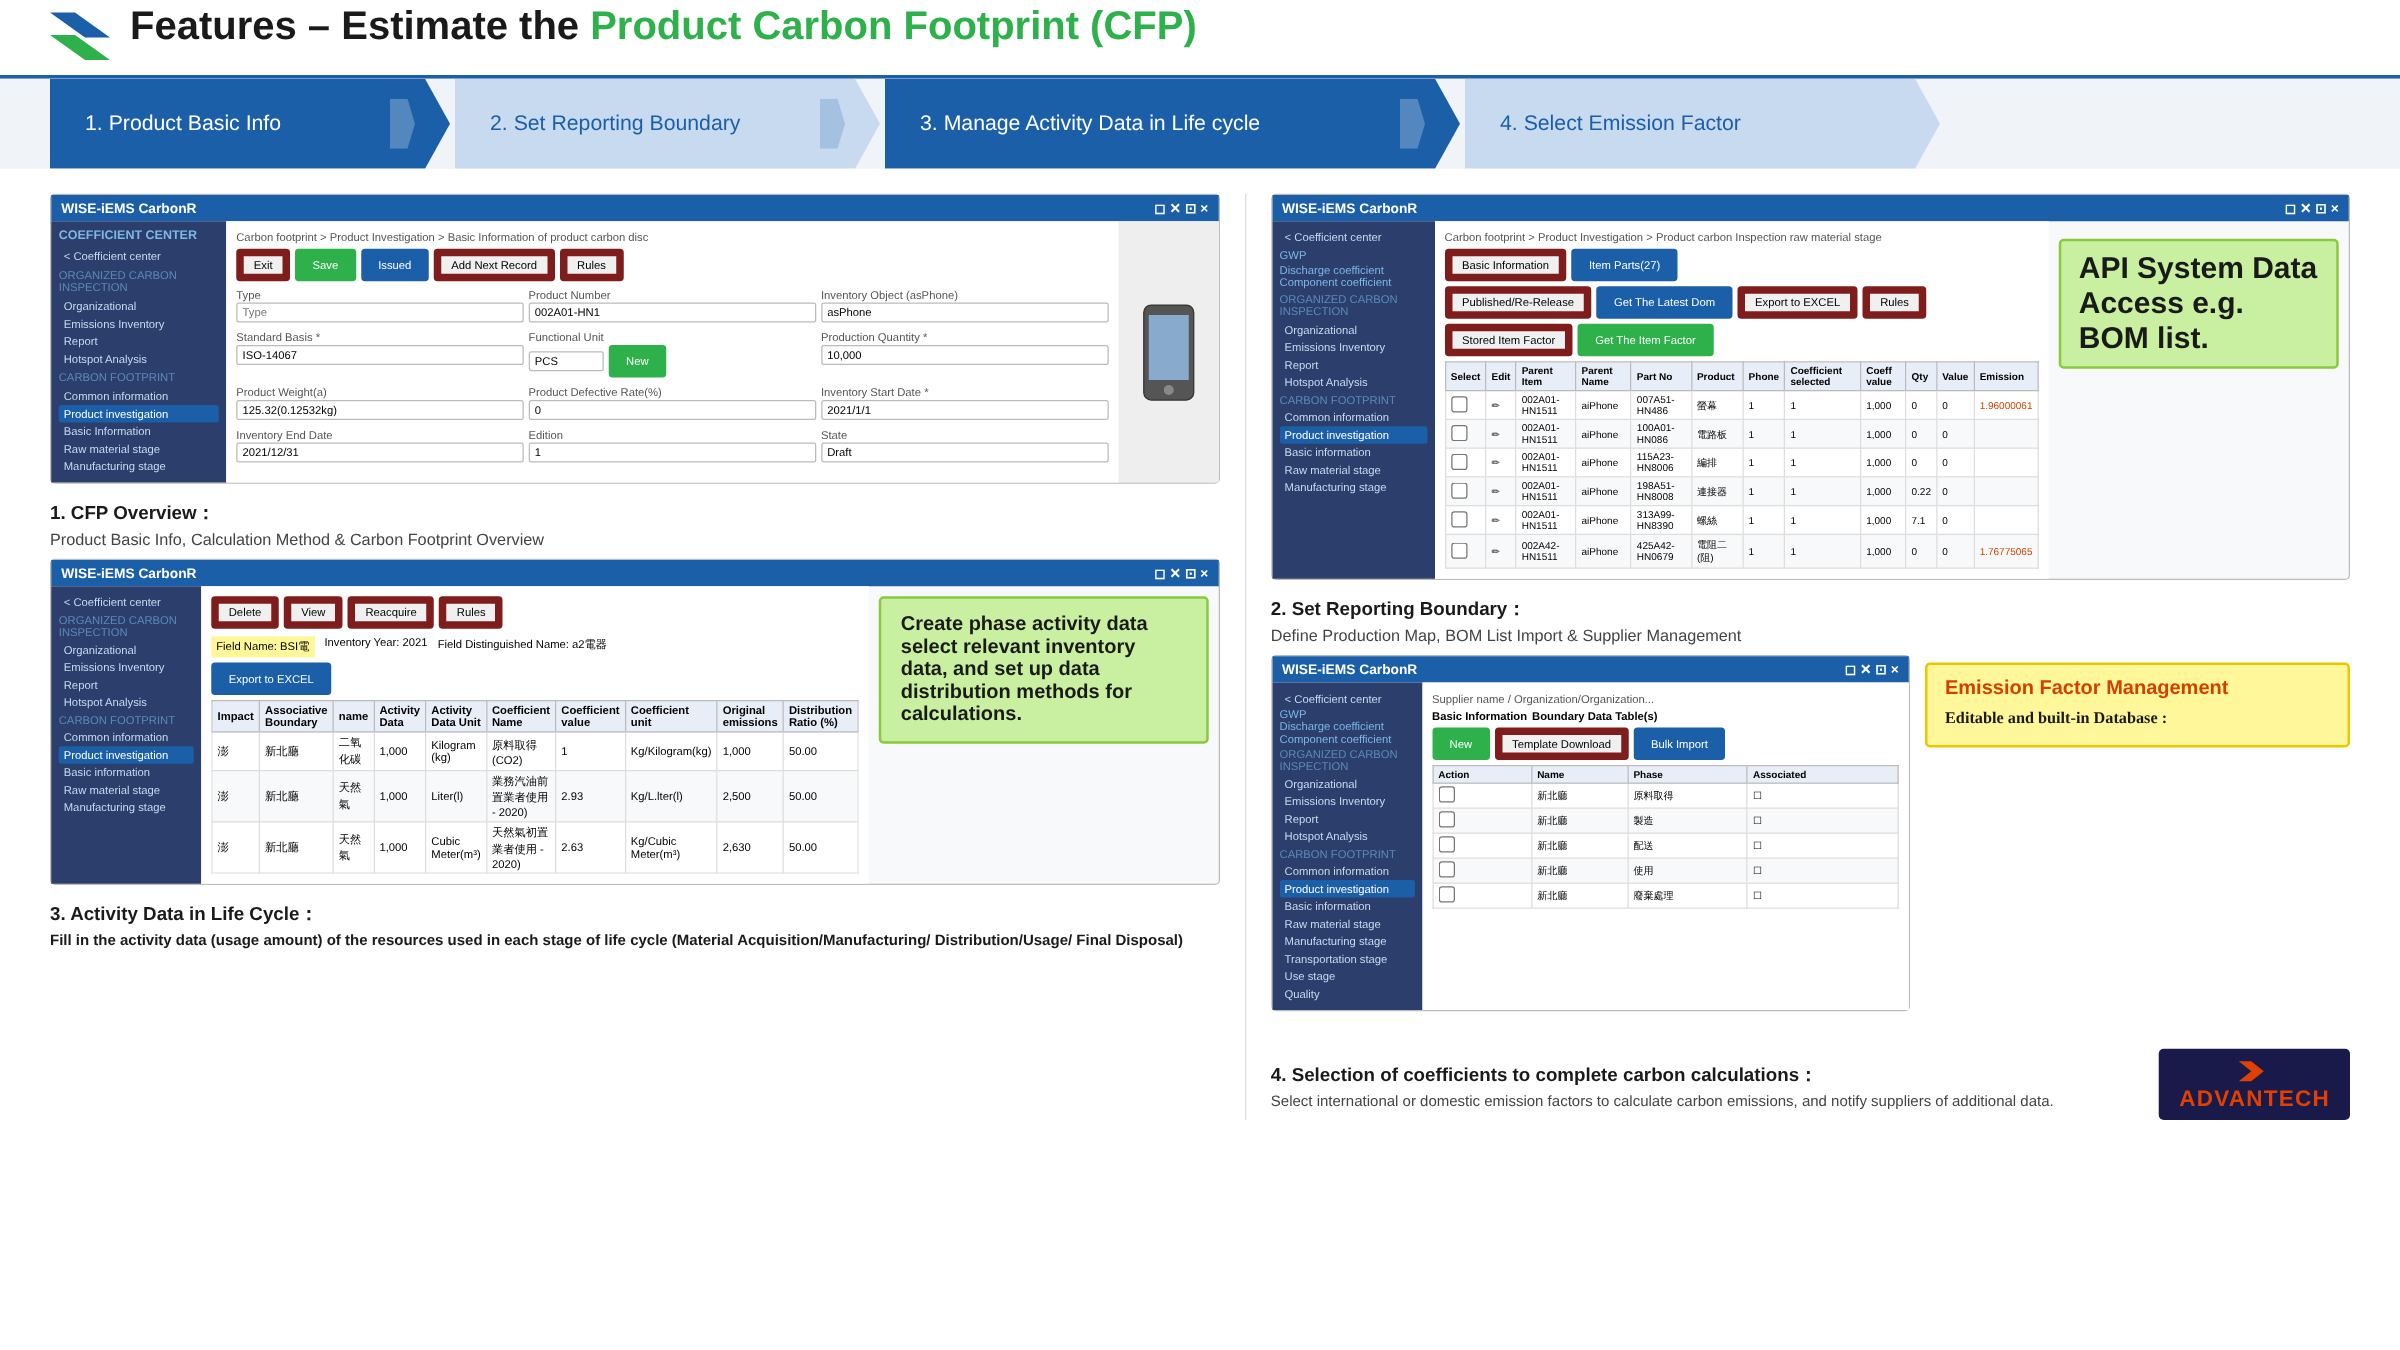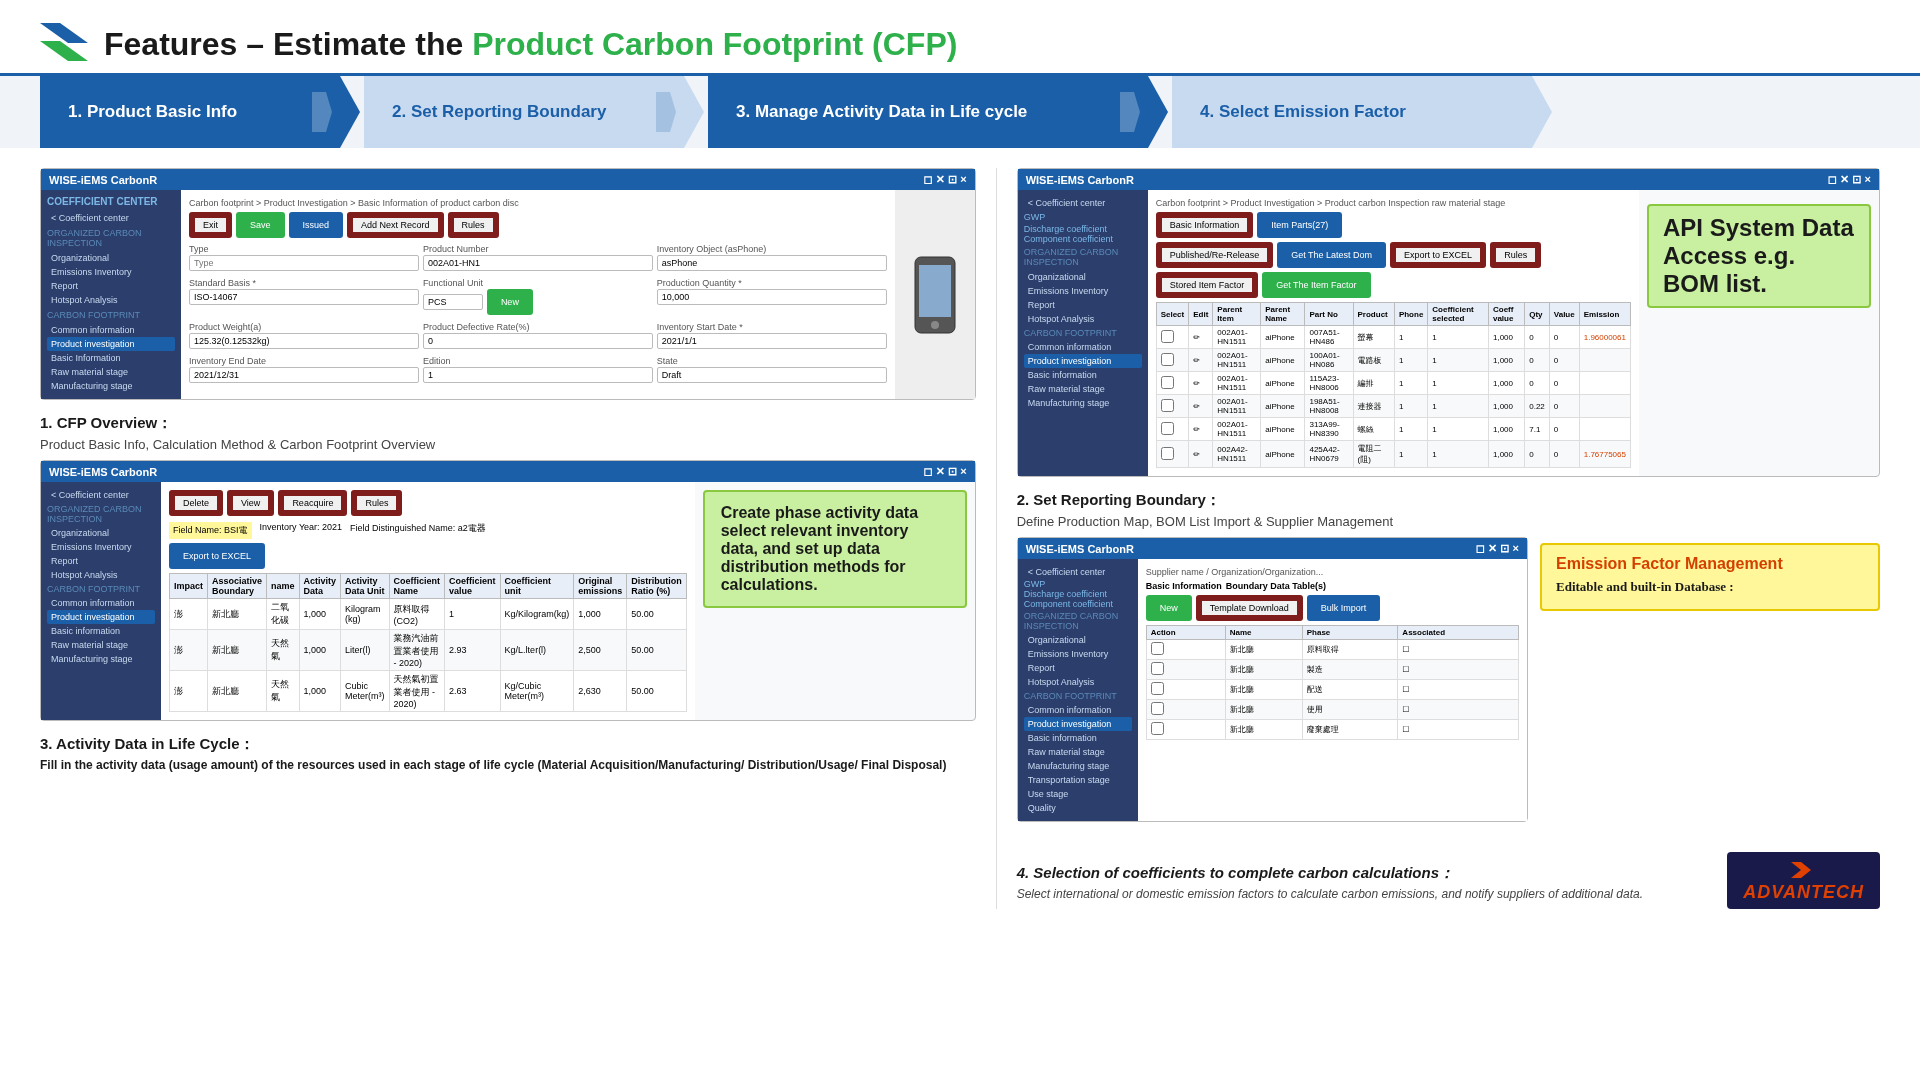--- a/index.html
+++ b/index.html
@@ -7,22 +7,22 @@
       font-family: Arial, sans-serif;
       background: #fff;
       width: 1920px;
       min-height: 1080px;
       overflow-x: hidden;
     }
 
     
     .header {
       display: flex;
-      align-items: flex-end;
-      padding: 15px 40px 10px 40px;
+      align-items: flex-start;
+      padding: 2px 40px 10px 40px;
       border-bottom: 3px solid #1a5fa8;
     }
     .header-icon {
       width: 48px;
       height: 48px;
       margin-right: 16px;
       flex-shrink: 0;
     }
     .header-title {
       font-size: 32px;
@@ -40,21 +40,21 @@
       background: #f0f4f8;
       padding: 0 40px;
       margin-top: 0;
       height: 72px;
     }
     .step {
       display: flex;
       align-items: center;
       padding: 0 28px;
       font-size: 17px;
-      font-weight: bold;
+      font-weight: normal;
       color: #1a5fa8;
       background: #c8daf0;
       clip-path: polygon(0 0, calc(100% - 20px) 0, 100% 50%, calc(100% - 20px) 100%, 0 100%);
       margin-right: 4px;
       min-width: 320px;
     }
     .step.step-highlight {
       background: #1a5fa8;
       color: #fff;
     }
@@ -783,21 +783,21 @@
       </div>
 
       <div style="width:340px;flex-shrink:0;">
         <div class="emission-box">
           <div class="emission-box-title">Emission Factor Management</div>
           <div style="font-size:13px;font-weight:bold;margin-bottom:4px;font-family:Liberation Serif, serif;">Editable and built-in Database :</div>
         </div>
       </div>
     </div>
 
-    <div style="display:flex;justify-content:space-between;align-items:flex-end;margin-top:10px;font-style:italic;">
+    <div style="display:flex;justify-content:space-between;align-items:flex-end;margin-top:10px;">
       <div>
         <div class="section-heading">
           <span>4.  Selection of coefficients to complete carbon calculations：</span>
         </div>
         <div class="section-subheading" style="font-size:12px;">Select international or domestic emission factors to calculate carbon emissions, and notify suppliers of additional data.</div>
       </div>
       <div class="advantech-logo">
         <svg width="24" height="24" viewBox="0 0 24 24" style="margin-right:6px;">
           <polygon points="2,4 12,4 22,12 12,20 2,20 12,12" fill="#e04000"></polygon>
         </svg>

